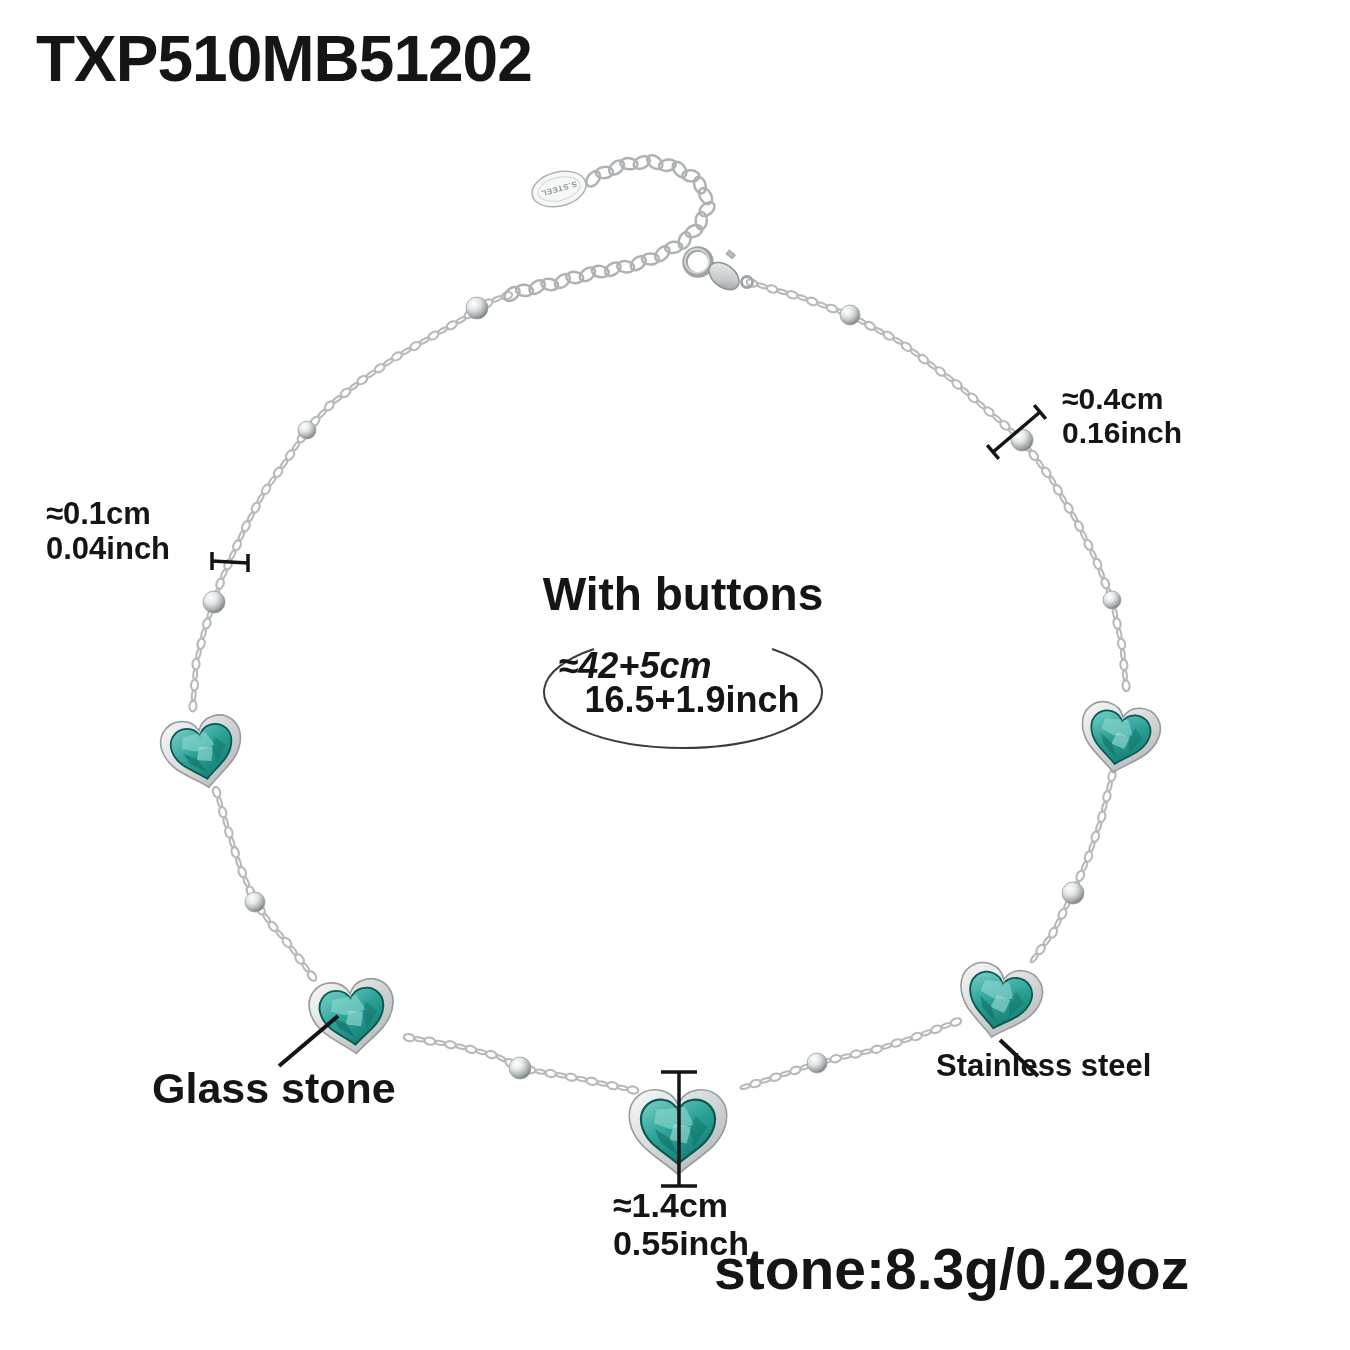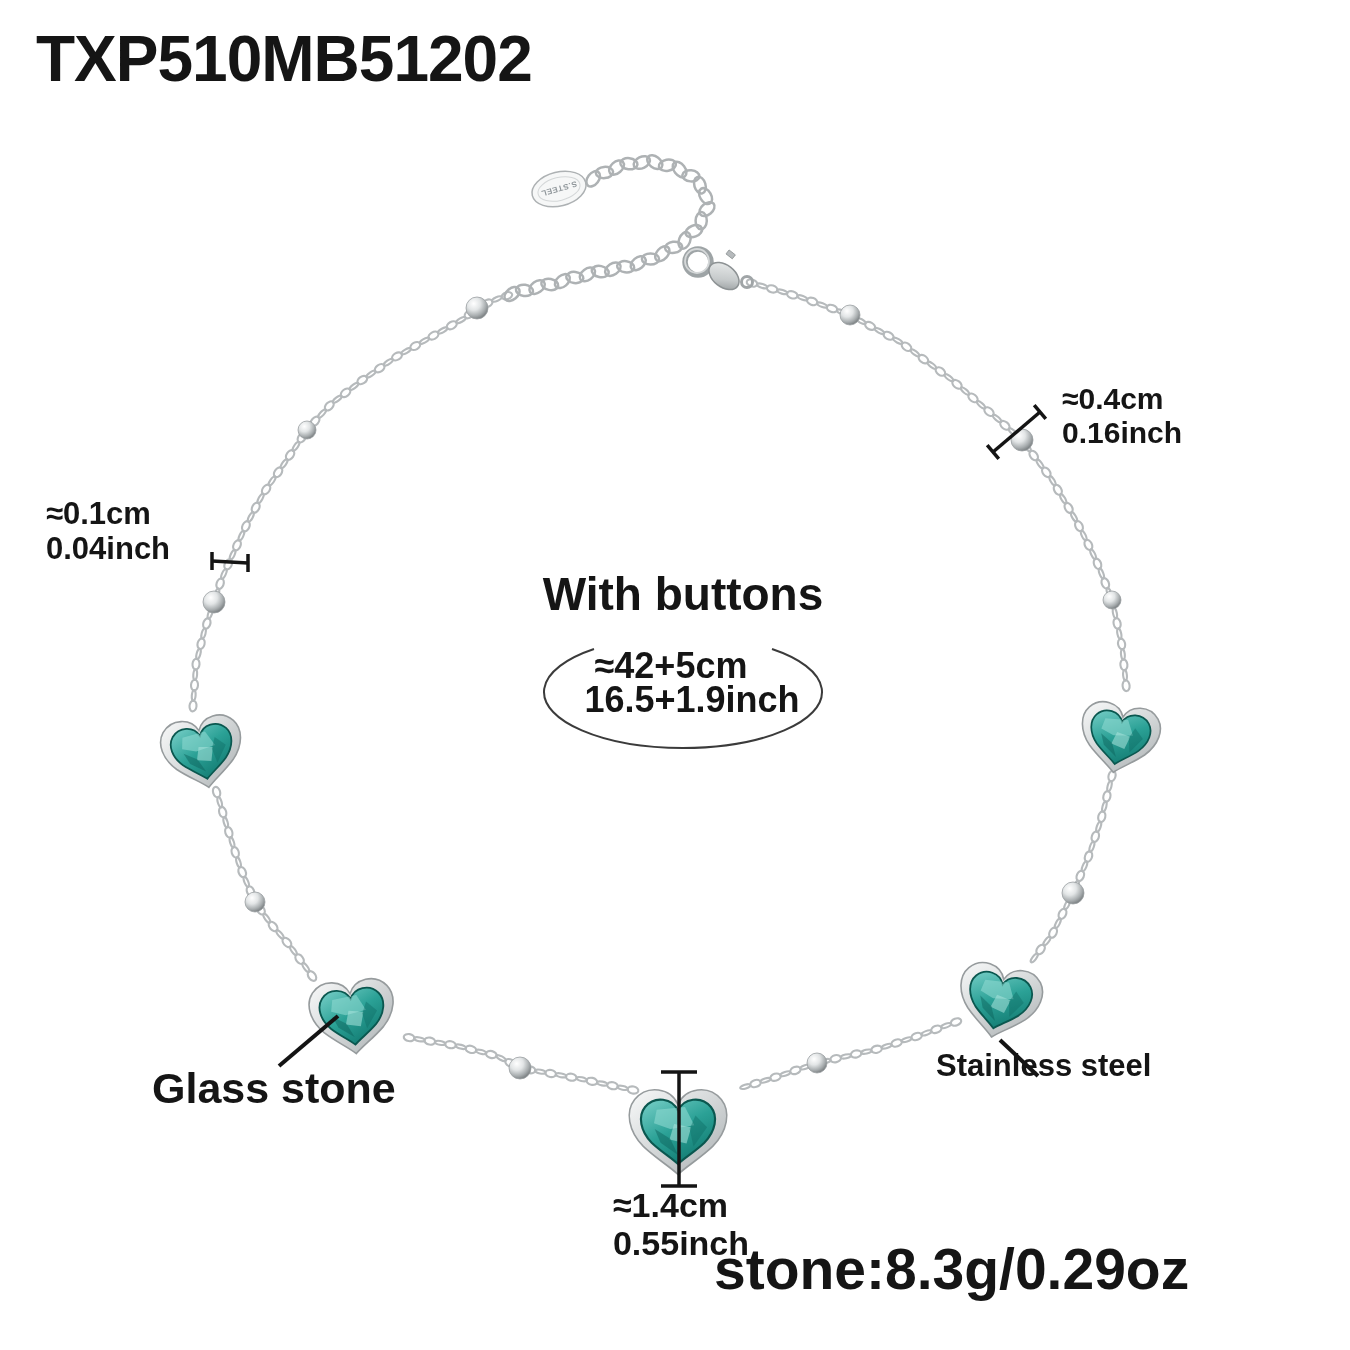--- a/index.html
+++ b/index.html
@@ -6,21 +6,21 @@
   #page{
     position:relative;width:1350px;height:1350px;background:#ffffff;overflow:hidden;
     font-family:"Liberation Sans", sans-serif;color:#151515;
   }
   #art{position:absolute;left:0;top:0;}
   .txt{position:absolute;font-weight:700;white-space:nowrap;line-height:1.12;}
   .title{left:36px;top:24px;font-size:64px;letter-spacing:-1px;}
   .ann04{left:1062px;top:382px;font-size:30px;}
   .ann01{left:46px;top:497px;font-size:31px;}
   .withbuttons{left:683px;top:569px;font-size:46px;transform:translateX(-50%);}
-  .len-cm{left:671px;top:646px;font-size:36px;transform:translateX(-50%);}
+  .len-cm{left:635px;top:646px;font-size:36px;transform:translateX(-50%);font-style:italic;}
   .len-inch{left:692px;top:680px;font-size:36px;transform:translateX(-50%);text-align:center;}
   .glass{left:152px;top:1064px;font-size:43px;}
   .steel{left:936px;top:1049px;font-size:31px;}
   .ann14{left:681px;top:1186px;font-size:34px;transform:translateX(-50%);text-align:left;}
   .weight{left:714px;top:1238px;font-size:57px;}
 </style>
 </head>
 <body>
 
 <div id="page">

